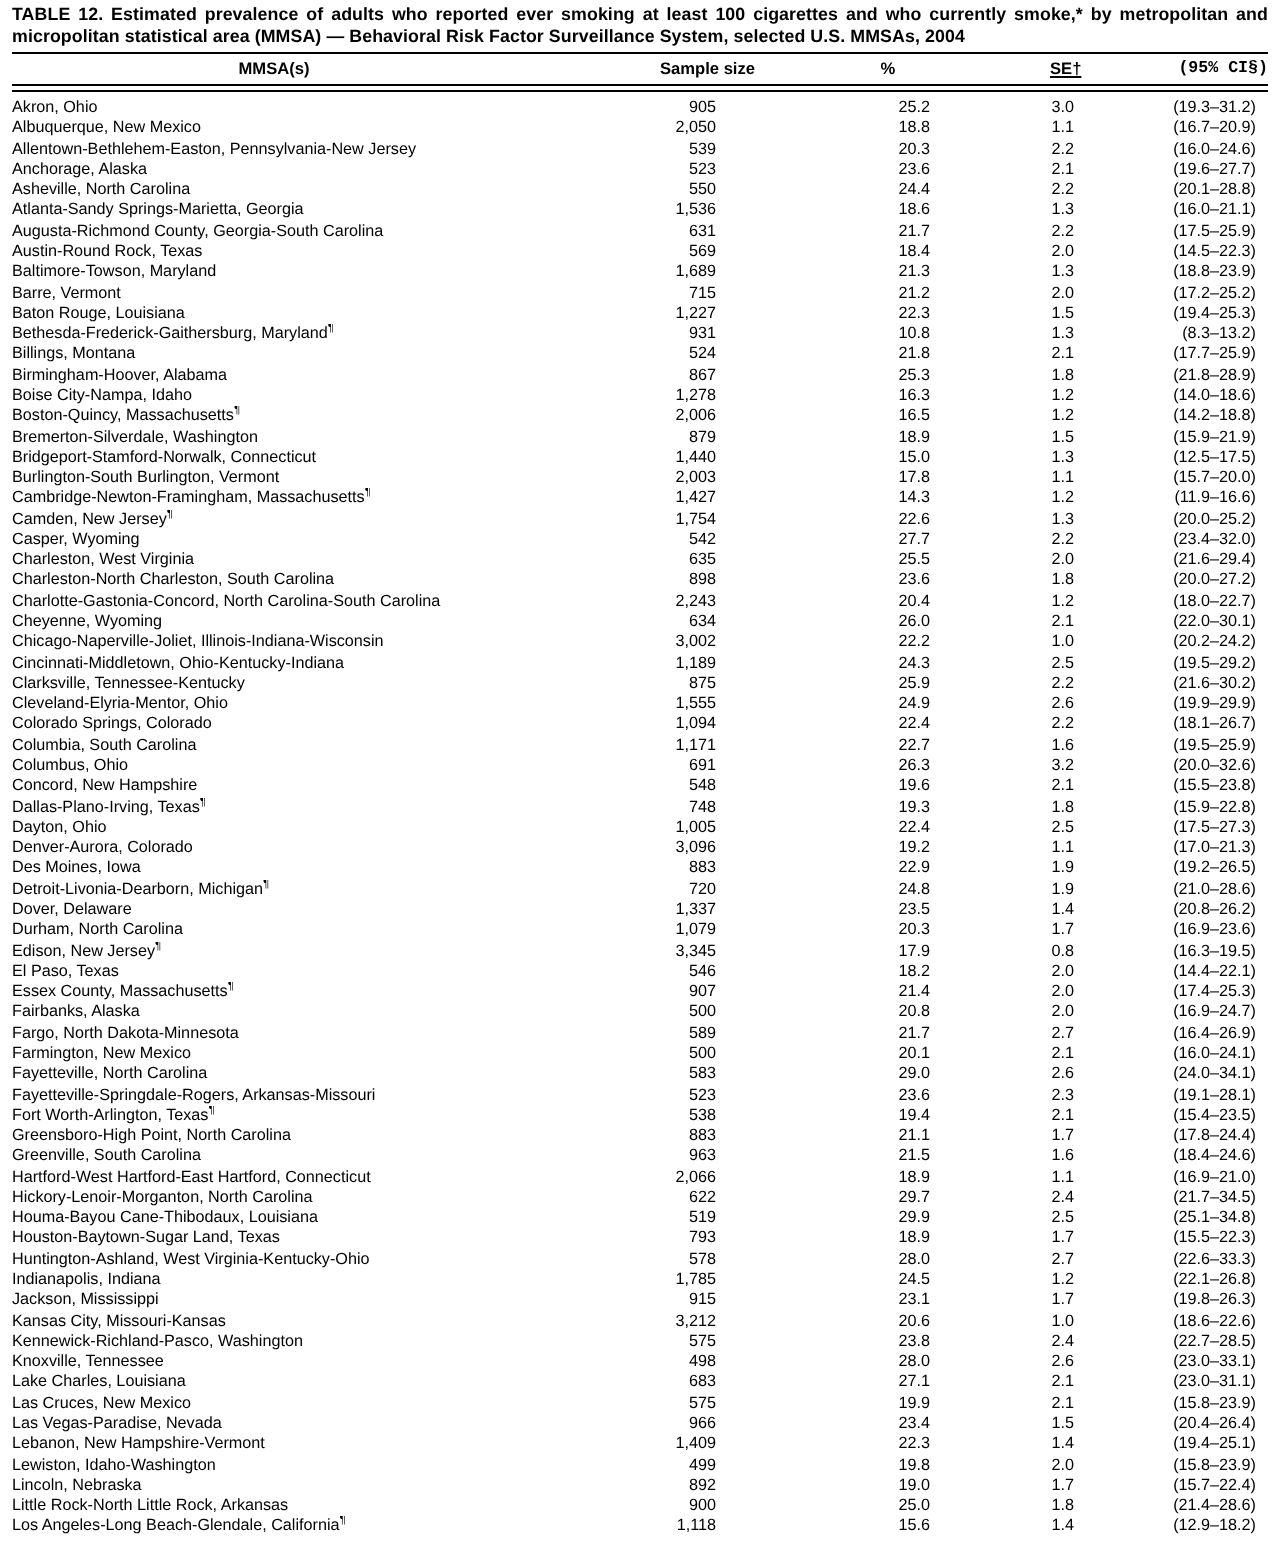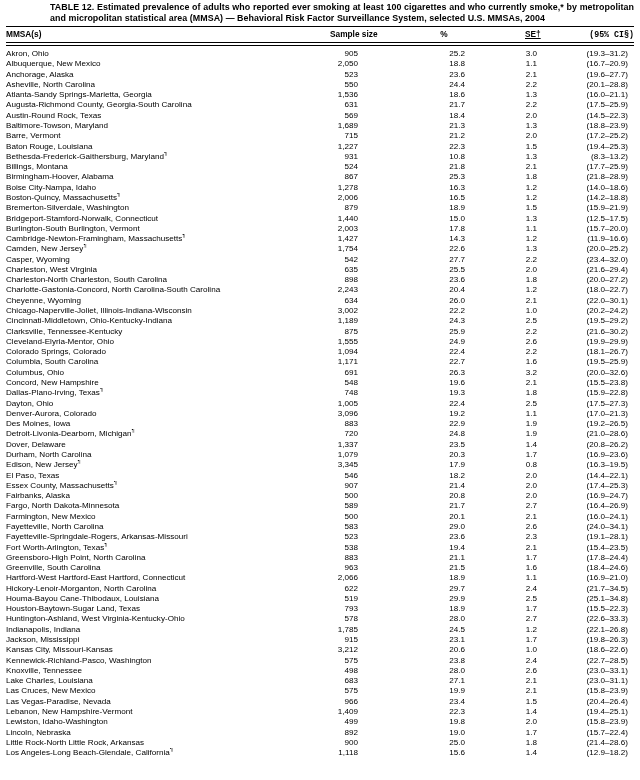--- a/index.html
+++ b/index.html
@@ -12,21 +12,20 @@
     font-family: "Liberation Sans", sans-serif;
     padding: 2px 6px 0 6px;
     overflow: hidden;
   }
   .title {
     font-size: 8.9px;
     font-weight: 700;
     line-height: 11px;
     text-align: justify;
     letter-spacing: 0.05px;
-    margin-left: 44px;
   }
   table.data {
     table-layout: fixed;
     width: 628px;
     border-collapse: collapse;
     margin-top: 2px;
   }
   col.c-name   { width: 262px; }
   col.c-sample { width: 90px; }
   col.c-pct    { width: 107px; }
@@ -41,21 +40,21 @@
     white-space: nowrap;
   }
   thead tr.rule-row th {
     border-top: none;
     border-bottom: 1px solid #000;
     height: 2px;
     padding: 0;
     font-size: 0;
     line-height: 0;
   }
-  th.h-name { text-align: left; }
+  th.h-name { text-align: center; }
   th.h-sample { text-align: left; padding-left: 62px; }
   th.h-pct { text-align: center; padding-left: 65px; }
   th.h-se { text-align: center; padding-left: 60px; text-decoration: underline; }
   th.h-ci { text-align: right; font-family: Liberation Mono, monospace; }
   tbody tr:first-child td { padding-top: 3px; }
   tbody td {
     font-size: 8.1px;
     line-height: 10.28px;
     white-space: nowrap;
     overflow: hidden;
@@ -108,20 +107,27 @@
           <td>(19.3–31.2)</td>
         </tr>
         <tr>
           <td>Albuquerque, New Mexico</td>
           <td>2,050</td>
           <td>18.8</td>
           <td>1.1</td>
           <td>(16.7–20.9)</td>
         </tr>
         <tr>
+          <td>Allentown-Bethlehem-Easton, Pennsylvania-New Jersey</td>
+          <td>539</td>
+          <td>20.3</td>
+          <td>2.2</td>
+          <td>(16.0–24.6)</td>
+        </tr>
+        <tr>
           <td>Anchorage, Alaska</td>
           <td>523</td>
           <td>23.6</td>
           <td>2.1</td>
           <td>(19.6–27.7)</td>
         </tr>
         <tr>
           <td>Asheville, North Carolina</td>
           <td>550</td>
           <td>24.4</td>

